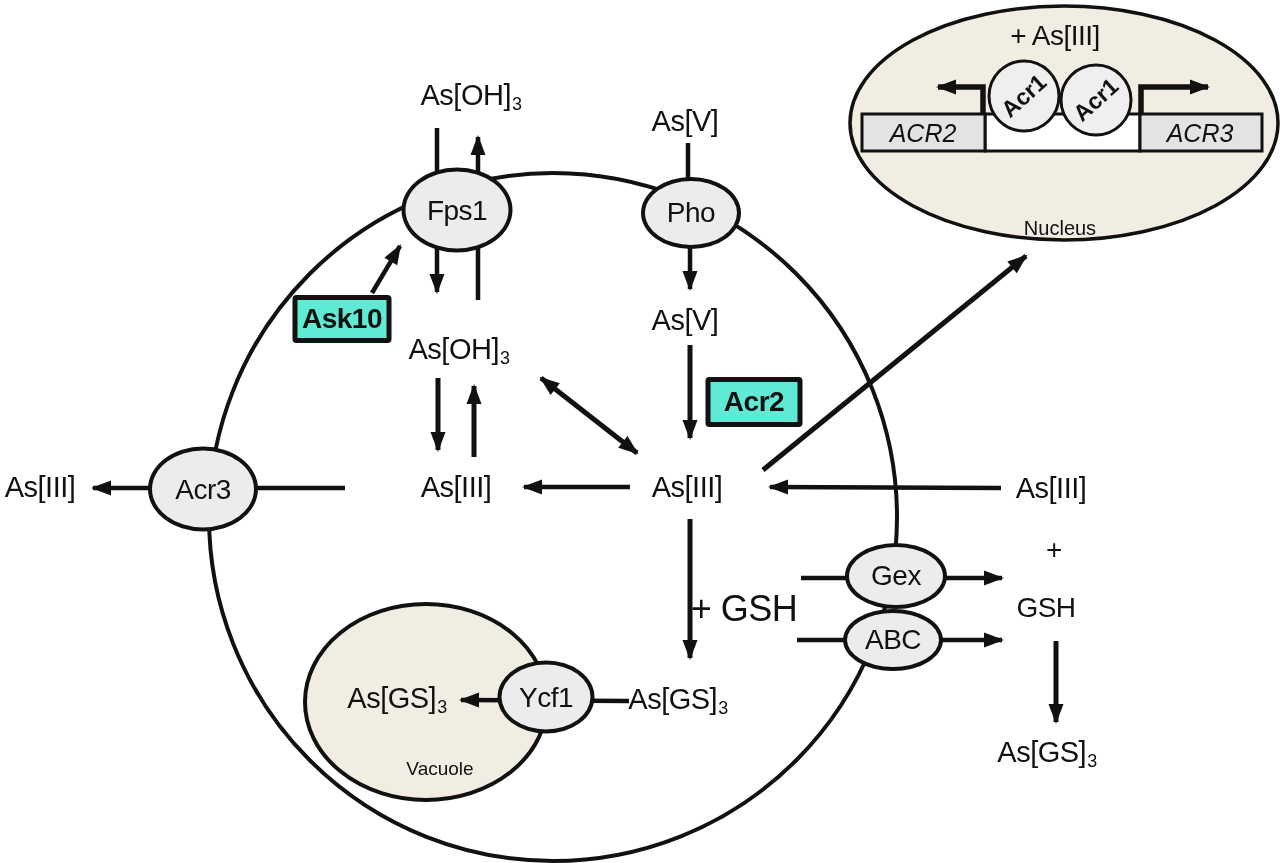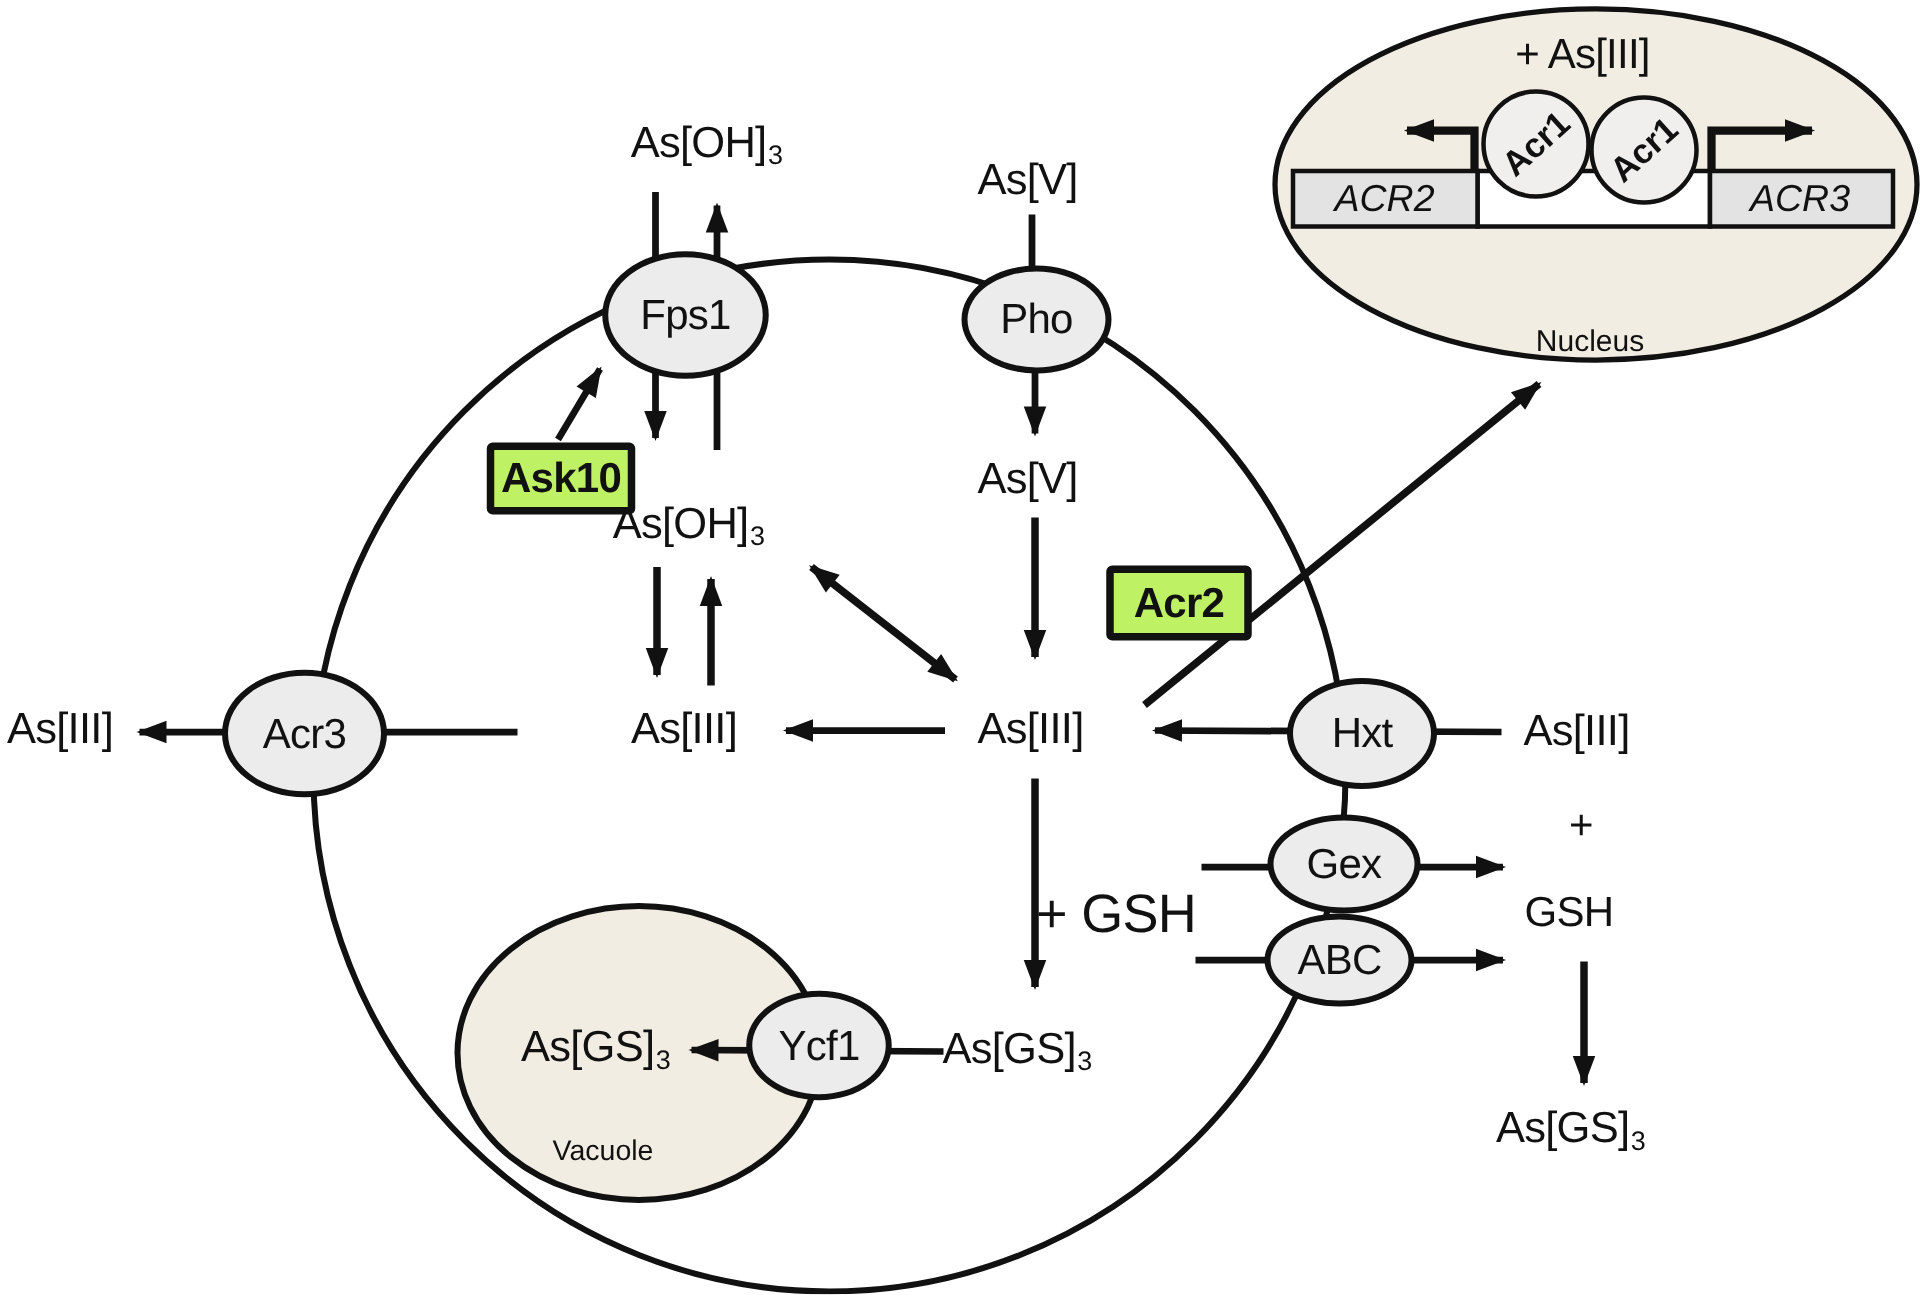--- a/index.html
+++ b/index.html
@@ -15,23 +15,23 @@
   .lbl .sub{font-size:0.62em;vertical-align:-0.28em;margin-left:1px;}
   .small{font-size:20px;letter-spacing:0;}
   .node{
     position:absolute;transform:translate(-50%,-50%);
     background:#ececec;border:4.5px solid #111;border-radius:50%;
     display:flex;align-items:center;justify-content:center;
     font-size:28px;font-weight:normal;letter-spacing:-0.5px;box-sizing:border-box;
   }
   .reg{
     position:absolute;transform:translate(-50%,-50%);
-    background:#bef264;border:5px solid #111;border-radius:4px;
+    background:#5eead4;border:5px solid #111;border-radius:4px;
     display:flex;align-items:center;justify-content:center;
-    font-size:28px;font-weight:bold;box-sizing:border-box;letter-spacing:-0.5px;margin-left:32px;
+    font-size:28px;font-weight:bold;box-sizing:border-box;letter-spacing:-0.5px;
   }
   .tf{
     position:absolute;transform:translate(-50%,-50%);
     width:73px;height:73px;background:#f0efed;border:3px solid #111;border-radius:50%;
     display:flex;align-items:center;justify-content:center;font-size:23px;box-sizing:border-box;
   }
   .tf span{transform:rotate(-42deg);display:block;}
   .genelbl{font-style:italic;font-size:25px;letter-spacing:0;}
 </style>
 </head>
@@ -85,23 +85,20 @@
 
   <div class="node" style="left:457px;top:210px;width:111px;height:85px">
       <span>Fps1</span>
     </div>
   <div class="node" style="left:691px;top:213px;width:100px;height:72px">
       <span>Pho</span>
     </div>
   <div class="node" style="left:203px;top:489px;width:110px;height:85px">
       <span>Acr3</span>
     </div>
-  <div class="node" style="left:908px;top:489px;width:100px;height:74px">
-      <span>Hxt</span>
-    </div>
   <div class="node" style="left:896px;top:576px;width:102px;height:66px">
       <span>Gex</span>
     </div>
   <div class="node" style="left:893px;top:640px;width:100px;height:62px">
       <span>ABC</span>
     </div>
   <div class="node" style="left:546px;top:697px;width:97px;height:73px">
       <span>Ycf1</span>
     </div>
 
@@ -149,21 +146,21 @@
   </div>
   <div class="lbl" style="left:744px;top:609px;font-size:36px">
     <span>+ GSH</span>
   </div>
   <div class="lbl" style="left:678px;top:701px">
     <span>As[GS]</span><span class="sub">3</span>
   </div>
   <div class="lbl" style="left:397px;top:700px">
     <span>As[GS]</span><span class="sub">3</span>
   </div>
-  <div class="lbl small" style="left:402px;top:768px;font-size:19px">
+  <div class="lbl small" style="left:440px;top:768px;font-size:19px">
     <span>Vacuole</span>
   </div>
   <div class="lbl" style="left:1054px;top:550px;font-size:28px">
     <span>+</span>
   </div>
   <div class="lbl" style="left:1046px;top:608px;font-size:28px">
     <span>GSH</span>
   </div>
   <div class="lbl" style="left:1047px;top:754px">
     <span>As[GS]</span><span class="sub">3</span>

